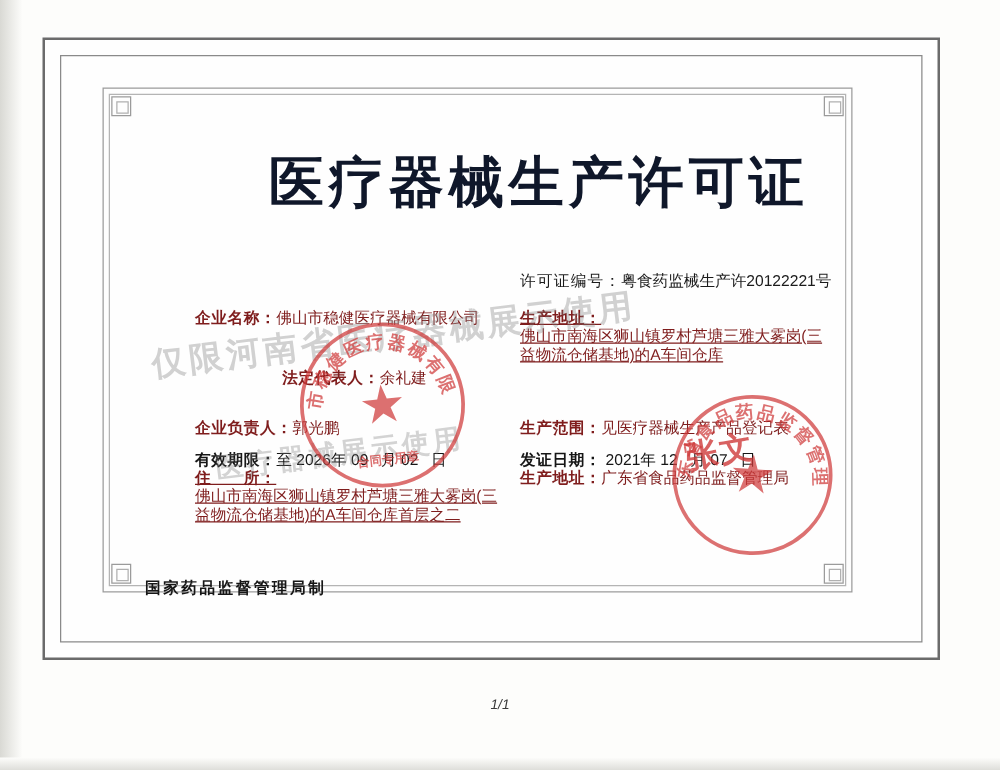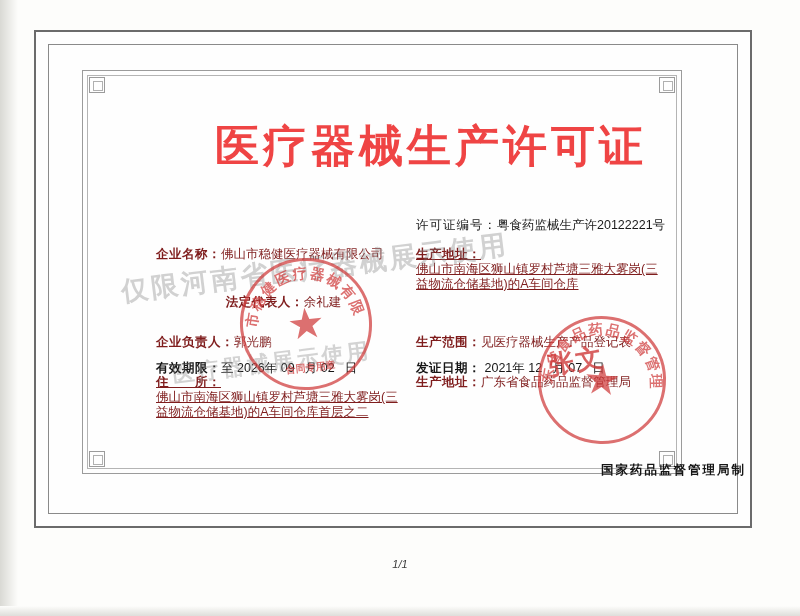--- a/index.html
+++ b/index.html
@@ -81,21 +81,21 @@
   }
   .cert-title {
     position: absolute;
     left: 0; top: 25px;
     width: 630px;
     text-align: center;
     font-family: "DejaVu Serif", "Liberation Serif", serif;
     font-weight: bold;
     font-size: 44px;
     letter-spacing: 4px;
-    color: #ef4444;
+    color: #0f172a;
   }
   .cert-no {
     position: absolute;
     left: 300px; top: 125px;
     font-size: 12.5px;
     color: #1b1b1b;
     white-space: nowrap;
   }
   .cert-no .lbl {
     letter-spacing: 1px;
@@ -137,21 +137,21 @@
   .issue-row {
     position: absolute;
     left: 300px; top: 268px;
     font-size: 12.5px;
     color: #161616;
   }
   .footer-note {
     position: absolute;
     left: 0; top: 370px;
     width: 630px;
-    text-align: right;
+    text-align: left;
     font-size: 12.5px;
     font-weight: bold;
     letter-spacing: 2px;
     color: #161616;
   }
   .page-num {
     position: absolute;
     left: 0; top: 558px;
     width: 800px;
     text-align: center;

